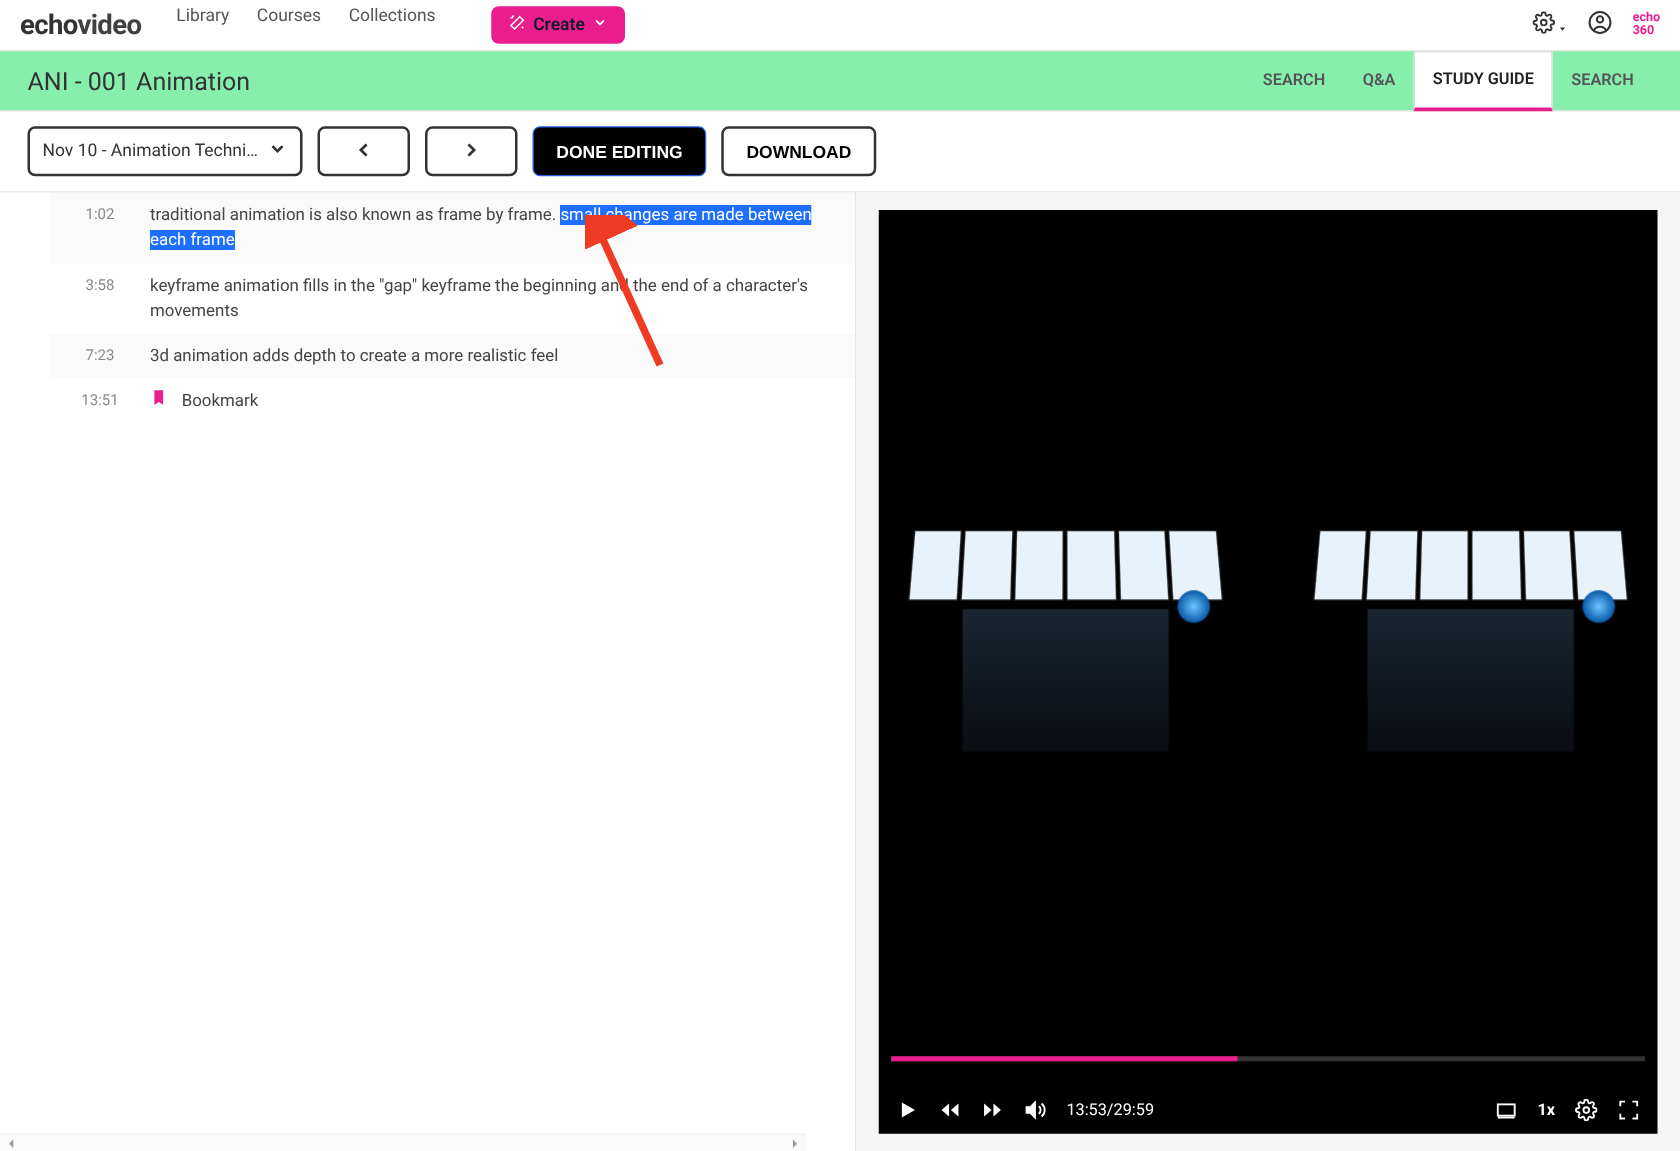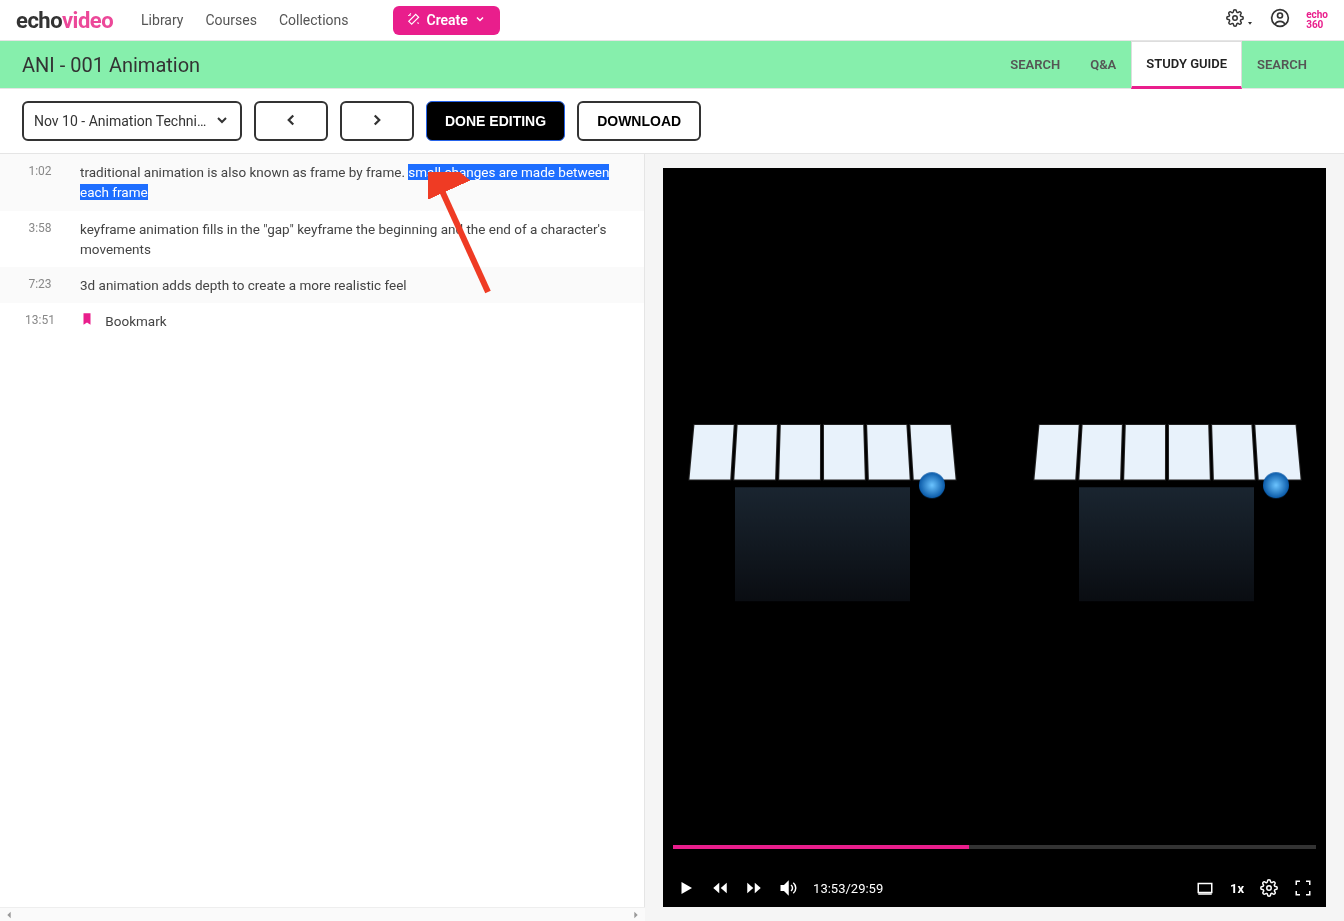--- a/index.html
+++ b/index.html
@@ -1,44 +1,44 @@
 <!DOCTYPE html>
 <html><head>
 <meta charset="utf-8">
 <style>
 * { box-sizing: border-box; margin: 0; padding: 0; }
 body { font-family: -apple-system, BlinkMacSystemFont, "Segoe UI", Roboto, Helvetica, Arial, sans-serif; color: #333; background: #fff; }
 .topnav { display: flex; align-items: center; height: 41px; padding: 0 16px; border-bottom: 1px solid #e5e5e5; }
 .logo { font-size: 22px; font-weight: 700; letter-spacing: -0.5px; margin-right: 28px; }
 .logo .e1 { color: #333; }
-.logo .e2 { color: #ec4899; }
-.nav-links { display: flex; gap: 22px; align-items: center; }
+.logo .e2 { color: #404040; }
+.nav-links { display: flex; gap: 22px; }
 .nav-link { font-size: 14px; color: #555; cursor: pointer; }
-.create-btn { display: flex; align-items: center; gap: 6px; background: #e91e8c; color: #ffffff; padding: 6px 14px; border-radius: 6px; font-size: 14px; font-weight: 600; cursor: pointer; margin-left: 22px; }
+.create-btn { display: flex; align-items: center; gap: 6px; background: #e91e8c; color: #0f172a; padding: 6px 14px; border-radius: 6px; font-size: 14px; font-weight: 600; cursor: pointer; margin-left: 22px; }
 .nav-spacer { flex: 1; }
 .nav-icons { display: flex; align-items: center; gap: 16px; }
 .nav-icon { cursor: pointer; color: #333; }
 .corner-logo { font-size: 10px; color: #e91e8c; font-weight: 700; line-height: 1; }
 
 .subheader { display: flex; align-items: center; height: 48px; padding: 0 22px; border-bottom: 1px solid #e5e5e5; background: #86efac; }
 .course-title { font-size: 20px; color: #333; }
 .subheader .nav-spacer { flex:1; }
 .tabs { display: flex; align-items: stretch; height: 48px; }
 .tab { display:flex; align-items:center; padding: 0 14px; font-size: 13px; font-weight: 600; color: #555; cursor:pointer; border: 1px solid transparent; }
 .tab.active { color: #222; border: 1px solid #ddd; border-bottom: 3px solid #e91e8c; background:#fff;text-align:center; }
 
 .toolbar { display:flex; align-items:center; gap: 12px; padding: 12px 22px; border-bottom: 1px solid #e5e5e5; }
 .dropdown { display:flex; align-items:center; justify-content:space-between; width: 220px; height: 40px; border: 2px solid #333; border-radius: 6px; padding: 0 10px; font-size: 14px; cursor:pointer; }
 .dropdown span:first-child { white-space:nowrap; overflow:hidden; text-overflow:ellipsis; }
 .arrow-btn { width: 74px; height: 40px; border: 2px solid #333; border-radius: 6px; display:flex; align-items:center; justify-content:center; cursor:pointer; background:#fff; }
 .done-btn { height:40px; padding: 0 18px; background:#000000; color:#fff; border:1px solid #2563eb; border-radius:6px; font-size:14px; font-weight:700; cursor:pointer; }
 .download-btn { height:40px; padding: 0 18px; background:#fff; border:2px solid #333; border-radius:6px; font-size:14px; font-weight:700; cursor:pointer; }
 
 .content { display:flex; height: calc(100vh - 41px - 48px - 65px); }
-.notes-pane { width: 48%; border-right: 1px solid #e5e5e5; overflow-y:auto; position:relative; }
+.notes-pane { width: 48%; border-right: 1px solid #e5e5e5; overflow-y:auto; position:relative;margin-left:40px; }
 .video-pane { flex:1; background:#f5f5f5; padding: 14px 18px; display:flex; align-items:stretch; }
 .note-row { display:flex; padding: 8px 10px; gap: 10px; }
 .note-alt { background: #fafafa; }
 .note-time { width: 60px; text-align:center; font-size:12px; color:#888; padding-top:2px; }
 .note-body { flex:1; font-size:13.5px; color:#444; line-height:1.5; padding-right: 10px; }
 .note-body .highlight { background:#1e6eff; color:#fff; }
 .bookmark-icon { color:#e91e8c; margin-right:8px; }
 .arrow-annotation { position:absolute; left:428px; top:18px; pointer-events:none; }
 
 .player { background:#000; width:100%; display:flex; flex-direction:column; }

